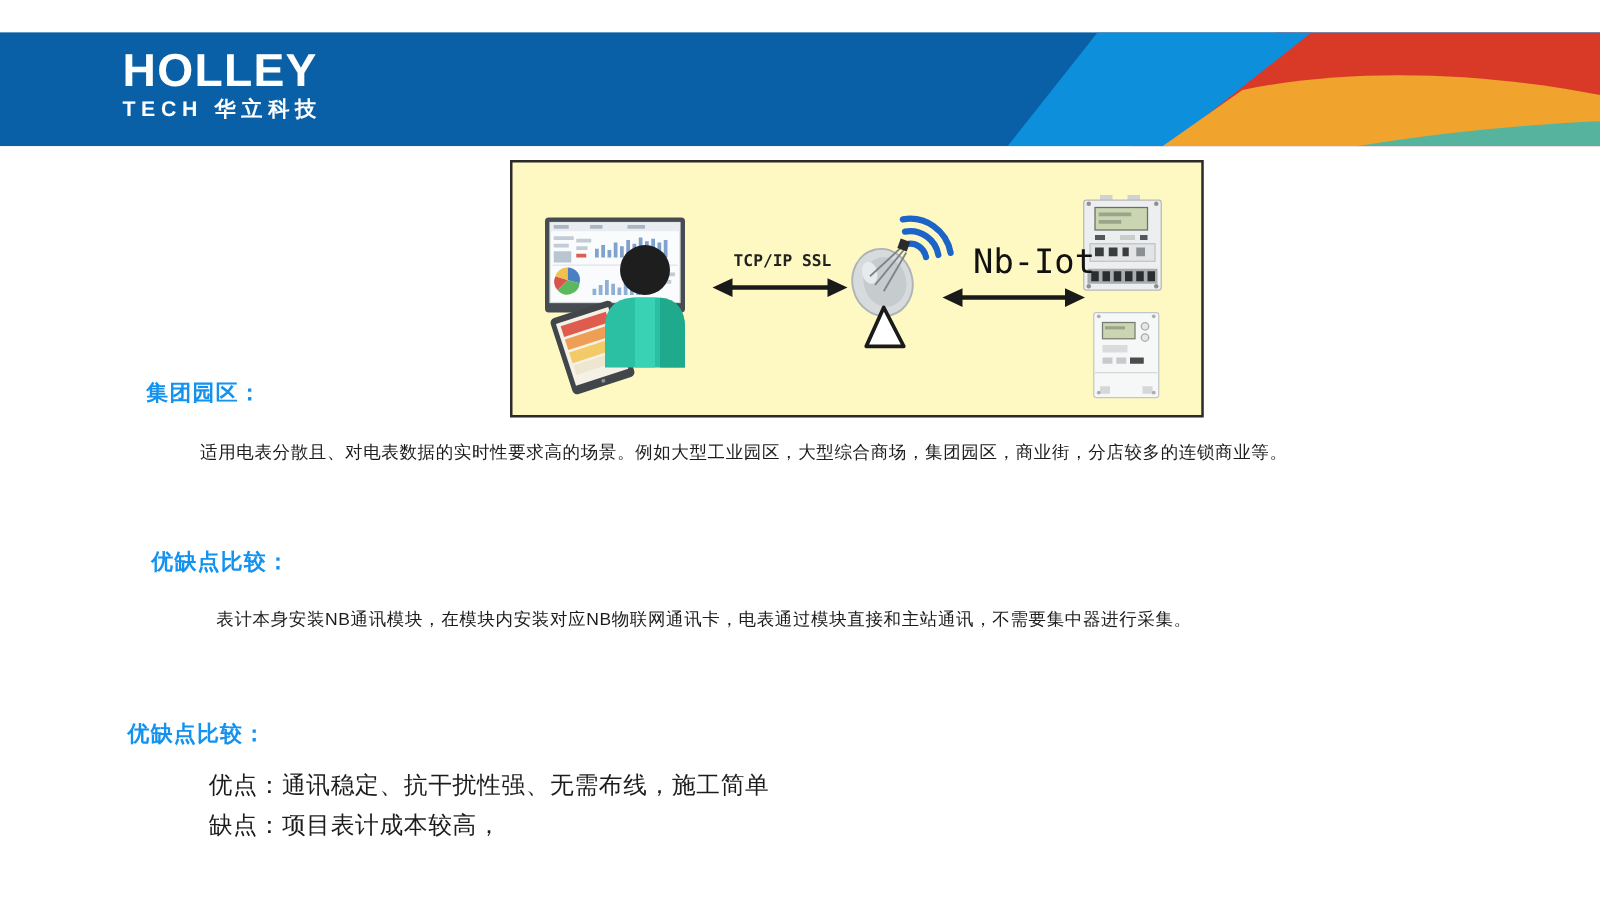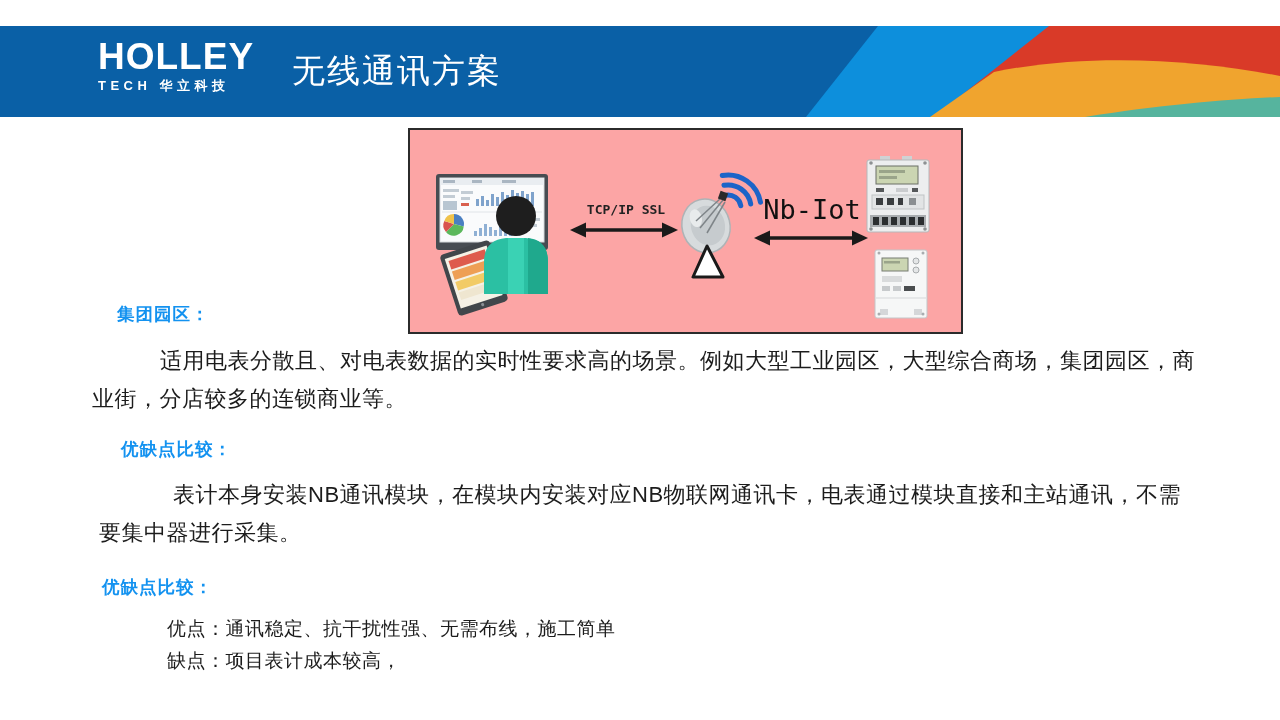--- a/index.html
+++ b/index.html
@@ -4,33 +4,33 @@
 <style>
   html,body{margin:0;padding:0;}
   body{font-family:"Liberation Sans","DejaVu Sans",sans-serif;background:#888;}
   .slide{position:relative;width:1280px;height:720px;background:#ffffff;overflow:hidden;margin:0 auto;}
 
   
   .band{position:absolute;left:0;top:26px;width:1280px;height:87px;background:#0A60A6;}
   .band svg{position:absolute;left:0;top:0;display:block;}
   .logo{position:absolute;left:98px;top:12px;color:#ffffff;line-height:1;}
   .logo .brand{font-size:37px;font-weight:800;letter-spacing:1px;font-family:"Liberation Sans",sans-serif;}
-  .logo .sub{margin-top:4px;font-size:13px;font-weight:700;letter-spacing:4.5px;}
+  .logo .sub{margin-top:4px;font-size:17px;font-weight:700;letter-spacing:4.5px;}
   .page-title{position:absolute;left:292px;top:23px;color:#ffffff;font-size:33px;font-weight:500;letter-spacing:2px;}
 
   
-  .diagram-box{position:absolute;left:408px;top:128px;width:551px;height:202px;border:2px solid #2b2b2b;background:#fca5a5;}
+  .diagram-box{position:absolute;left:408px;top:128px;width:551px;height:202px;border:2px solid #2b2b2b;background:#fef9c3;}
   .diagram-box svg{position:absolute;left:0;top:0;}
   .link-label{position:absolute;text-align:center;color:#222;}
   .link1{left:148px;top:72px;width:136px;font-family:"DejaVu Sans Mono","Liberation Mono",monospace;font-size:13px;font-weight:700;}
-  .link2{left:338px;top:64px;width:128px;font-family:"DejaVu Sans Mono","Liberation Mono",monospace;font-size:27px;font-weight:500;color:#111;}
+  .link2{left:338px;top:64px;width:128px;font-family:"DejaVu Sans Mono","Liberation Mono",monospace;font-size:27px;font-weight:500;color:#111;text-align:right;}
 
   
   .sec-heading{position:absolute;font-size:17.5px;font-weight:700;color:#1392F0;letter-spacing:1px;}
-  .para{position:absolute;font-size:22px;color:#1c1c1c;line-height:38px;letter-spacing:0.5px;}
+  .para{position:absolute;font-size:14px;color:#1c1c1c;line-height:38px;letter-spacing:0.5px;}
   .single-line{position:absolute;font-size:19px;color:#1c1c1c;line-height:26px;letter-spacing:0.5px;}
   #heading-scene{left:117px;top:302px;}
   #para-scene{left:92px;top:342px;width:1105px;text-indent:68px;}
   #heading-principle{left:121px;top:437px;}
   #para-principle{left:99px;top:476px;width:1100px;text-indent:74px;}
   #heading-compare{left:102px;top:575px;text-align:center;}
   #line-pros{left:167px;top:616px;}
   #line-cons{left:167px;top:648px;}
 </style>
 </head>
@@ -43,21 +43,20 @@
       <rect x="0" y="0" width="1280" height="91" fill="#0A60A6"></rect>
       <polygon points="1020,0 1280,0 1280,91 905,91" fill="#D93A28"></polygon>
       <polygon points="878,0 1049,0 934,91 806,91" fill="#0D8FDC"></polygon>
       <path d="M 994,46 C 1090,26 1200,34 1280,50 L 1280,91 L 930,91 Z" fill="#F0A42E"></path>
       <path d="M 1085,91 C 1160,79 1230,73 1280,71 L 1280,91 Z" fill="#56B49E"></path>
     </svg>
     <div class="logo">
       <div class="brand">HOLLEY</div>
       <div class="sub">TECH 华立科技</div>
     </div>
-    <div class="page-title">无线通讯方案</div>
   </div>
 
   <div class="diagram-box">
     <svg width="551" height="202" viewBox="0 0 551 202">
 
       <g>
         <polygon points="76,120 92,120 96,134 72,134" fill="#9AA1A7"></polygon>
         <rect x="62" y="134" width="44" height="5" rx="2" fill="#9AA1A7"></rect>
         <rect x="26" y="44" width="112" height="76" rx="3" fill="#474C52"></rect>
         <rect x="30" y="48" width="104" height="64" fill="#FAFBFC" stroke="#D7DADD"></rect>

